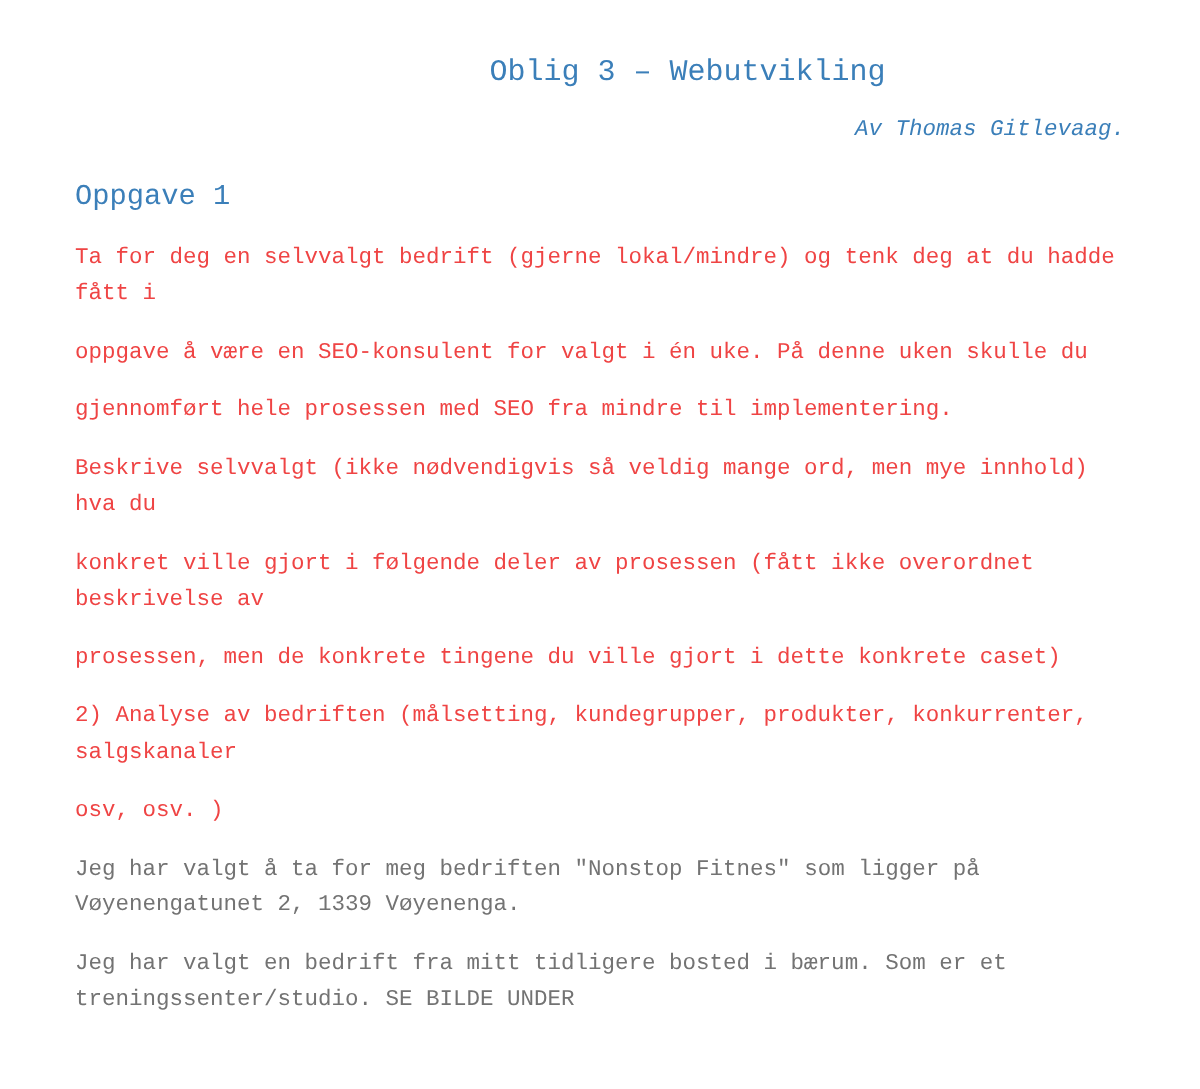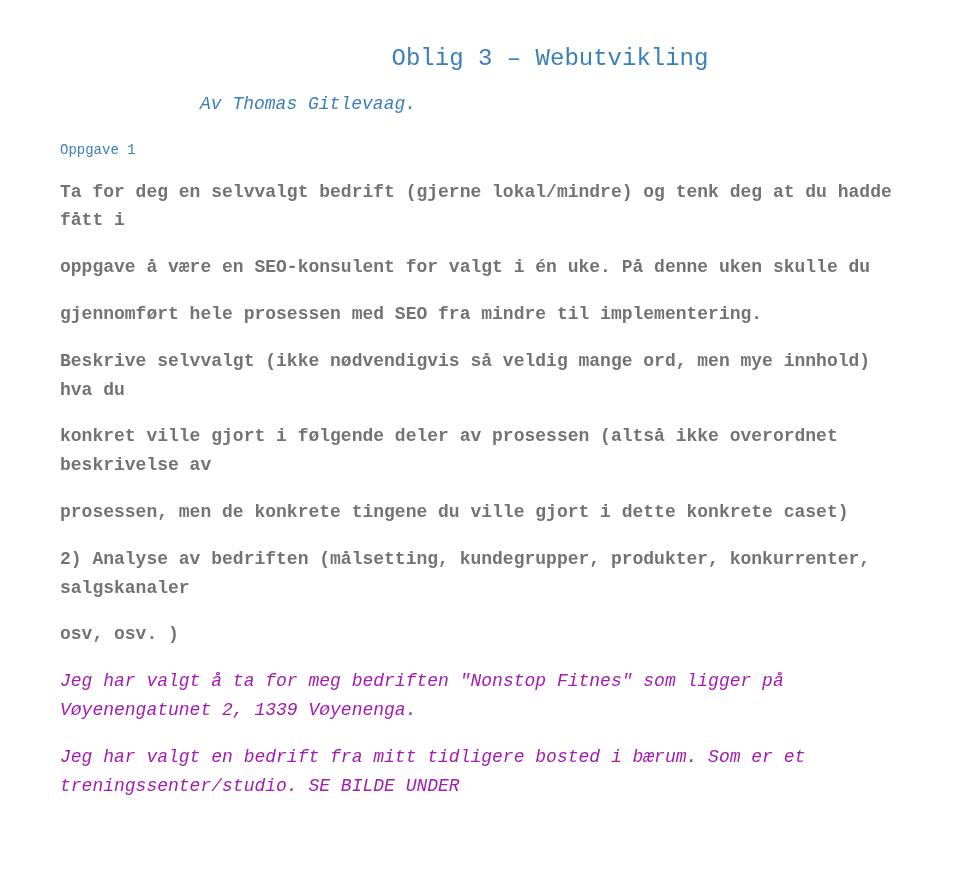--- a/index.html
+++ b/index.html
@@ -14,55 +14,53 @@
       box-sizing: border-box;
     }
     .title {
       text-align: center;
       font-size: 24px;
       margin-bottom: 12px;
       color: #3b7fb9;
       padding-left: 140px;
     }
     .subtitle {
-      text-align: left;
+      text-align: right;
       font-size: 18px;
       font-style: italic;
       margin-bottom: 20px;
       color: #3b7fb9;
       padding-left: 140px;
     }
     .section-heading {
-      font-size: 14px;
+      font-size: 23px;
       margin-bottom: 16px;
     }
     .para {
       margin-bottom: 18px;
-      color: #737373;
-      font-weight: bold;
+      color: #ef4444;
     }
     .para-black {
       margin-bottom: 18px;
-      color: #a21caf;
-      font-style: italic;
+      color: #737373;
     }
   </style>
 </head>
 <body>
 
 <div class="title">Oblig 3 – Webutvikling</div>
 <div class="subtitle">Av Thomas Gitlevaag.</div>
 
 <div class="section-heading">Oppgave 1</div>
 
 <div class="para">Ta for deg en selvvalgt bedrift (gjerne lokal/mindre) og tenk deg at du hadde fått i</div>
 <div class="para">oppgave å være en SEO-konsulent for valgt i én uke. På denne uken skulle du</div>
 <div class="para">gjennomført hele prosessen med SEO fra mindre til implementering.</div>
 <div class="para">Beskrive selvvalgt (ikke nødvendigvis så veldig mange ord, men mye innhold) hva du</div>
-<div class="para">konkret ville gjort i følgende deler av prosessen (altså ikke overordnet beskrivelse av</div>
+<div class="para">konkret ville gjort i følgende deler av prosessen (fått ikke overordnet beskrivelse av</div>
 <div class="para">prosessen, men de konkrete tingene du ville gjort i dette konkrete caset)</div>
 <div class="para">2) Analyse av bedriften (målsetting, kundegrupper, produkter, konkurrenter, salgskanaler</div>
 <div class="para">osv, osv. )</div>
 
 <div class="para-black">
   <span>Jeg har valgt å ta for meg bedriften </span><span>"Nonstop Fitnes"</span><span> som ligger på Vøyenengatunet 2, 1339 Vøyenenga.</span>
 </div>
 
 <div class="para-black">Jeg har valgt en bedrift fra mitt tidligere bosted i bærum. Som er et treningssenter/studio. SE BILDE UNDER</div>
 

